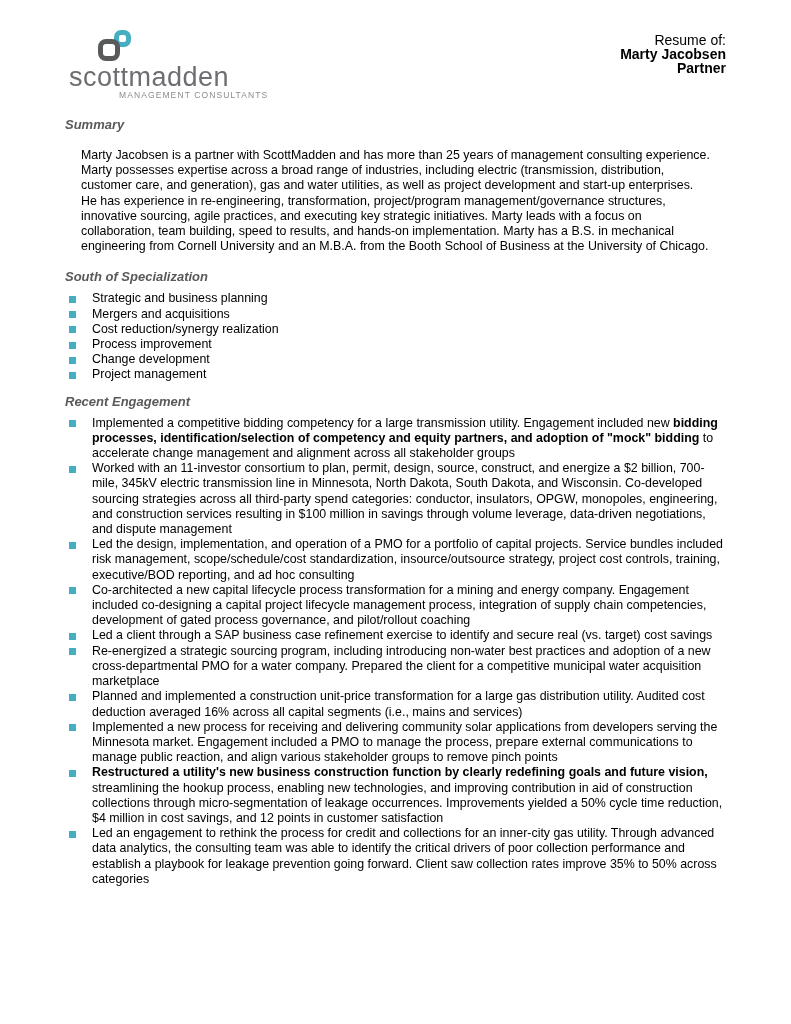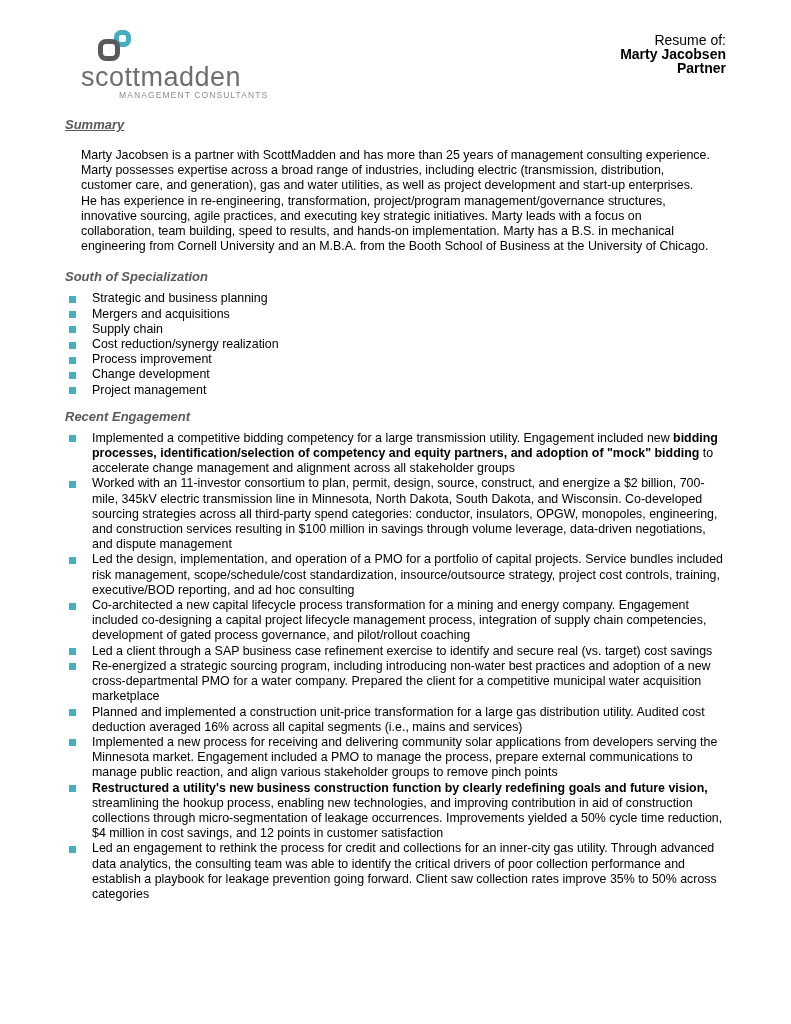--- a/index.html
+++ b/index.html
@@ -35,21 +35,21 @@
     border: 5px solid #45AEC1; border-radius: 7px;
     background: transparent;
   }
   .logo-sq-gray {
     position: absolute; left: 33px; top: 11px;
     width: 22px; height: 22px;
     border: 5px solid #58595B; border-radius: 8px;
     background: #ffffff;
   }
   .logo-brand {
-    position: absolute; left: 16px; top: 36px;
+    position: absolute; left: 4px; top: 36px;
     font-size: 27px; letter-spacing: 0.5px;
     color: #6D6E71; line-height: 27px;
   }
   .logo-tagline {
     position: absolute; left: 38px; top: 62px;
     font-size: 8.5px; letter-spacing: 1.1px;
     color: #8A8C8E;
     padding-left: 16px;
   }
   .resume-of-block {
@@ -63,21 +63,21 @@
 
   
   .section-heading {
     font-size: 13px;
     font-style: italic;
     font-weight: bold;
     color: #595959;
     margin: 12px 0 7px 0;
     line-height: 14px;
   }
-  .section-heading.first { margin-top: 20px; text-decoration: underline; }
+  .section-heading.first { margin-top: 20px; }
   .body-text {
     font-size: 12.4px;
     line-height: 15.2px;
     margin: 16px;
   }
 
   
   ul.bullet-list {
     list-style: none;
     margin: 0;
@@ -117,21 +117,20 @@
       </div>
     </div>
 
     <h2 class="section-heading first">Summary</h2>
     <p class="body-text">Marty Jacobsen is a partner with ScottMadden and has more than 25 years of management consulting experience. Marty possesses expertise across a broad range of industries, including electric (transmission, distribution, customer care, and generation), gas and water utilities, as well as project development and start-up enterprises. He has experience in re-engineering, transformation, project/program management/governance structures, innovative sourcing, agile practices, and executing key strategic initiatives. Marty leads with a focus on collaboration, team building, speed to results, and hands-on implementation. Marty has a B.S. in mechanical engineering from Cornell University and an M.B.A. from the Booth School of Business at the University of Chicago.</p>
 
     <h2 class="section-heading">South of Specialization</h2>
     <ul class="bullet-list">
         <li><span class="bullet"></span><span>Strategic and business planning</span></li>
         <li><span class="bullet"></span><span>Mergers and acquisitions</span></li>
-        <li><span class="bullet"></span><span>Supply chain</span></li>
         <li><span class="bullet"></span><span>Cost reduction/synergy realization</span></li>
         <li><span class="bullet"></span><span>Process improvement</span></li>
         <li><span class="bullet"></span><span>Change development</span></li>
         <li><span class="bullet"></span><span>Project management</span></li>
       </ul>
 
     <h2 class="section-heading">Recent Engagement</h2>
     <ul class="bullet-list">
         <li><span class="bullet"></span><span><span>Implemented a competitive bidding competency for a large transmission utility. Engagement included new </span><span class="seg-bold">bidding processes, identification/selection of competency and equity partners, and adoption of "mock" bidding</span><span> to accelerate change management and alignment across all stakeholder groups</span></span></li>
         <li><span class="bullet"></span><span>Worked with an 11-investor consortium to plan, permit, design, source, construct, and energize a $2 billion, 700-mile, 345kV electric transmission line in Minnesota, North Dakota, South Dakota, and Wisconsin. Co-developed sourcing strategies across all third-party spend categories: conductor, insulators, OPGW, monopoles, engineering, and construction services resulting in $100 million in savings through volume leverage, data-driven negotiations, and dispute management</span></li>

